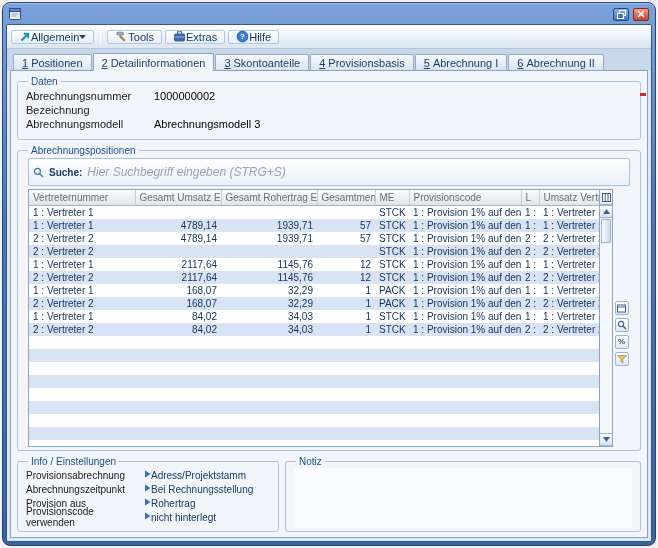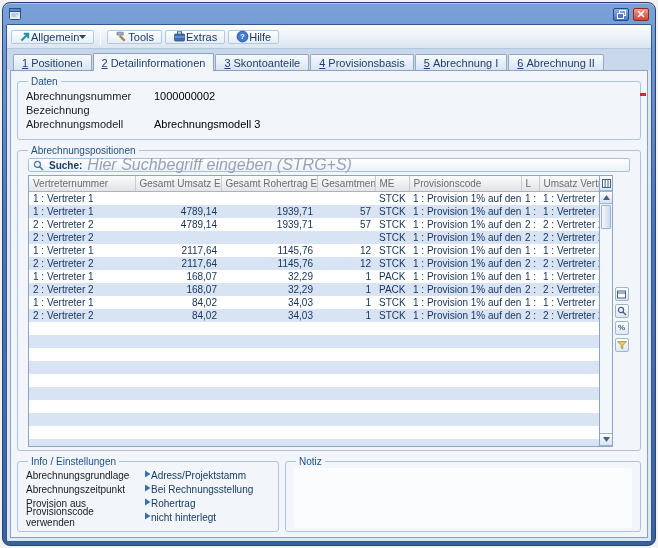--- a/index.html
+++ b/index.html
@@ -44,24 +44,24 @@
   fieldset.gb legend{font-size:10px;color:#1d4e8f;padding:0 3px;margin-left:2px;}
   
   .gb-daten{height:64px;flex:none;}
   .frow{display:flex;align-items:center;font-size:11px;color:#1a1a1a;margin:1px 0;}
   .flabel{width:128px;flex:none;padding-top:1px;}
   .fvalue{color:#000;padding-top:1px;}
   .textbox{flex:1;height:23px;background:#fff;border:1px solid #8aa0bd;font-size:11px;
     padding:1px 3px;color:#000;overflow:hidden;cursor:text;}
   
   .gb-pos{flex:1;min-height:0;display:flex;flex-direction:column;padding:1px 4px 4px 4px;}
-  .searchbar{flex:none;height:14px;margin:1px 2px 3px 2px;display:flex;align-items:center;gap:5px;
+  .searchbar{flex:none;height:28px;margin:1px 2px 3px 2px;display:flex;align-items:center;gap:5px;
     padding:0 4px;background:linear-gradient(#ffffff,#e9f1fa);border:1px solid #a9c0dd;border-radius:2px;}
   .s-label{font-size:10px;font-weight:bold;color:#1c3a66;}
-  .s-ph{font-size:16px;font-style:italic;color:#98a3b3;}
+  .s-ph{font-size:12px;font-style:italic;color:#98a3b3;}
   .gridrow{flex:1;min-height:0;display:flex;margin:0 2px;justify-content:flex-end;}
   .table-wrap{flex:1;min-width:0;border:1px solid #8aa5c6;background:#fff;overflow:hidden;}
   table.grid{width:100%;border-collapse:collapse;table-layout:fixed;font-size:10px;}
   table.grid th{height:15px;padding:0 4px;font-weight:normal;text-align:left;color:#6d6d6d;
     background:linear-gradient(#fafbfc,#e1e4e8);border-right:1px solid #c9ccd1;
     border-bottom:1px solid #aeb2b8;white-space:nowrap;overflow:hidden;cursor:default;}
   table.grid th:last-child{border-right:none;}
   table.grid td{height:13px;line-height:13px;padding:0 4px;color:#14315e;white-space:nowrap;
     overflow:hidden;cursor:default;}
   table.grid tbody tr:nth-child(even){background:#d8e4f4;}
@@ -497,21 +497,21 @@
                 </svg>
             </div>
           </div>
         </div>
       </fieldset>
 
       <div class="bottomrow">
         <fieldset class="gb gb-info">
           <legend>Info / Einstellungen</legend>
           <div class="irow">
-            <div class="ilabel">Abrechnungsgrundlage</div>
+            <div class="ilabel">Provisionsabrechnung</div>
             <div class="ival">
                 <span class="icon">
                   <svg width="7" height="8" viewBox="0 0 7 8">
                     <polygon points="1,0.5 6.5,4 1,7.5" fill="#3a6db8"></polygon>
                   </svg>
                 </span>
                 <span>Adress/Projektstamm</span>
               </div>
           </div>
           <div class="irow">

